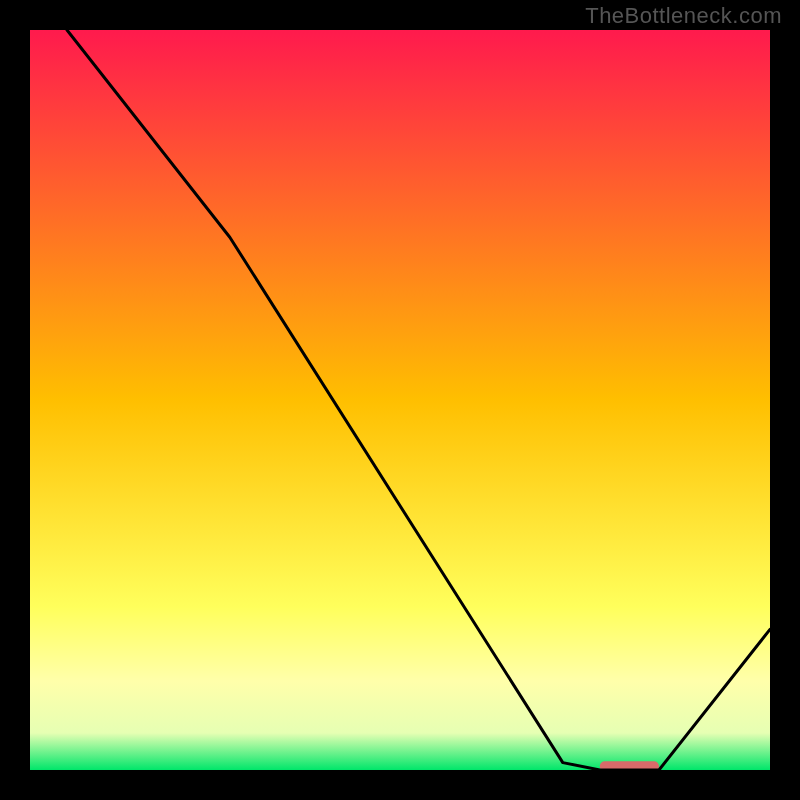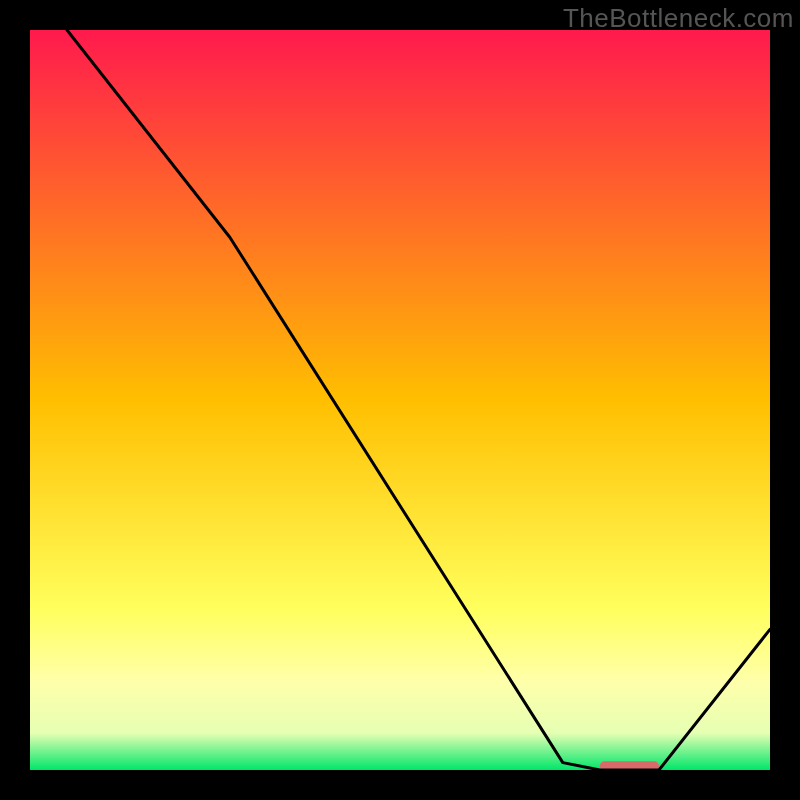--- a/index.html
+++ b/index.html
@@ -11,23 +11,23 @@
     font-family: Arial, Helvetica, sans-serif;
   }
   .container {
     position: relative;
     width: 800px;
     height: 800px;
   }
   .watermark {
     position: absolute;
     top: 3px;
-    right: 6px;
+    right: 18px;
     color: #555;
-    font-size: 26px;
+    font-size: 22px;
     font-weight: 500;
     letter-spacing: 0.5px;
   }
   .plot {
     position: absolute;
     left: 30px;
     top: 30px;
     width: 740px;
     height: 740px;
   }

